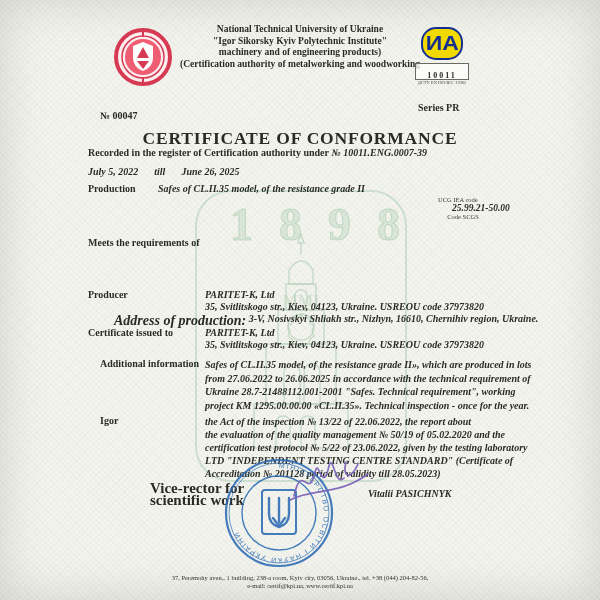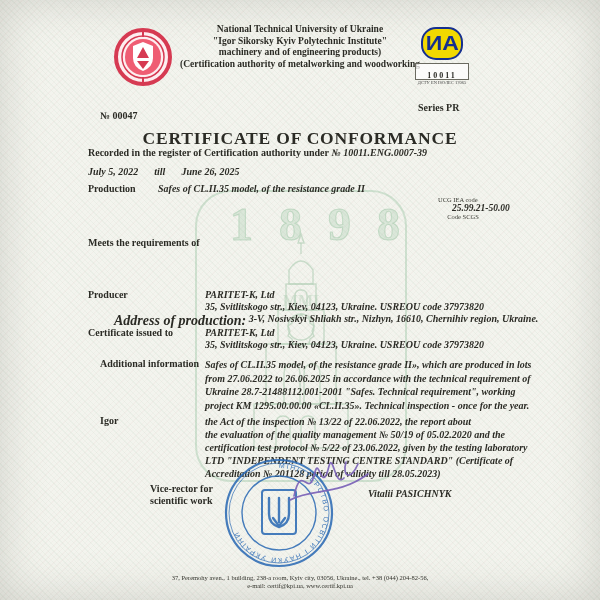--- a/index.html
+++ b/index.html
@@ -71,21 +71,21 @@
   
   .wm-frame { left:195px; top:190px; width:212px; height:292px;
               border:2px solid rgba(150,195,160,0.40); border-radius:36px; pointer-events:none; }
   .wm-year { left:204px; top:198px; width:212px; text-align:left; font-size:46px;
              font-weight:bold; letter-spacing:26px; padding-left:26px;
              color:rgba(155,198,165,0.28); -webkit-text-stroke:1px rgba(150,195,160,0.45);
              pointer-events:none; }
   .wm-tower { left:246px; top:230px; pointer-events:none; opacity:0.55; }
 
   
-  .role { left:150px; top:483px; font-size:10px; font-weight:bold; line-height:11.5px; }
+  .role { left:150px; top:483px; font-size:15px; font-weight:bold; line-height:11.5px; }
   .stamp { left:222px; top:456px; }
   .signature { left:288px; top:452px; }
   .name { left:368px; top:488px; font-size:10px; font-weight:bold; font-style:italic; }
 
   
   .footer { left:0; top:574px; width:100%; text-align:center;
             font-size:6.5px; line-height:8px; color:#33332c; }
 </style>
 </head>
 <body>

